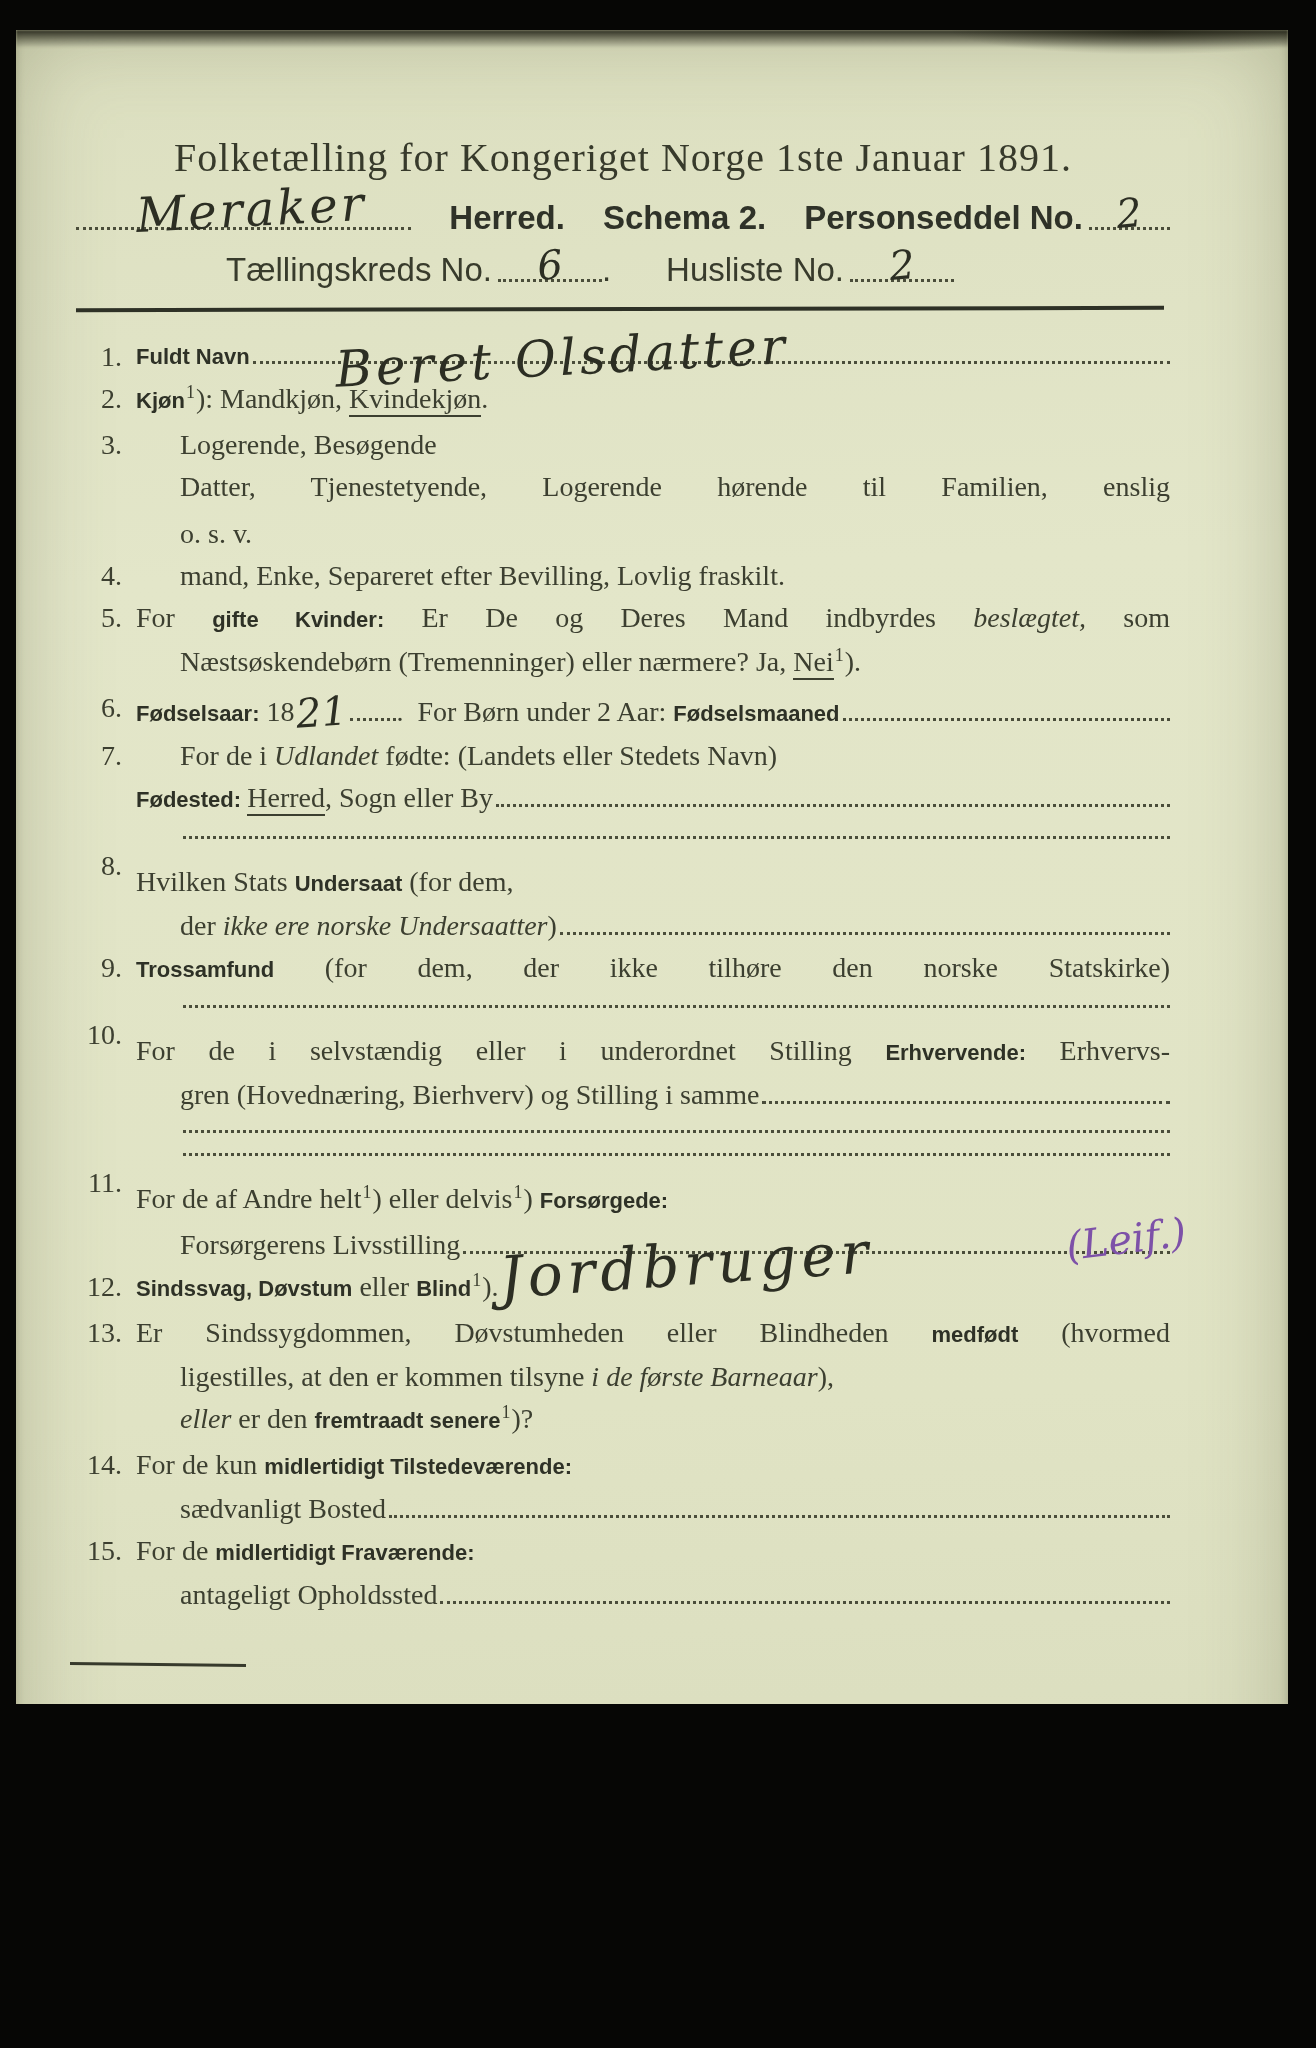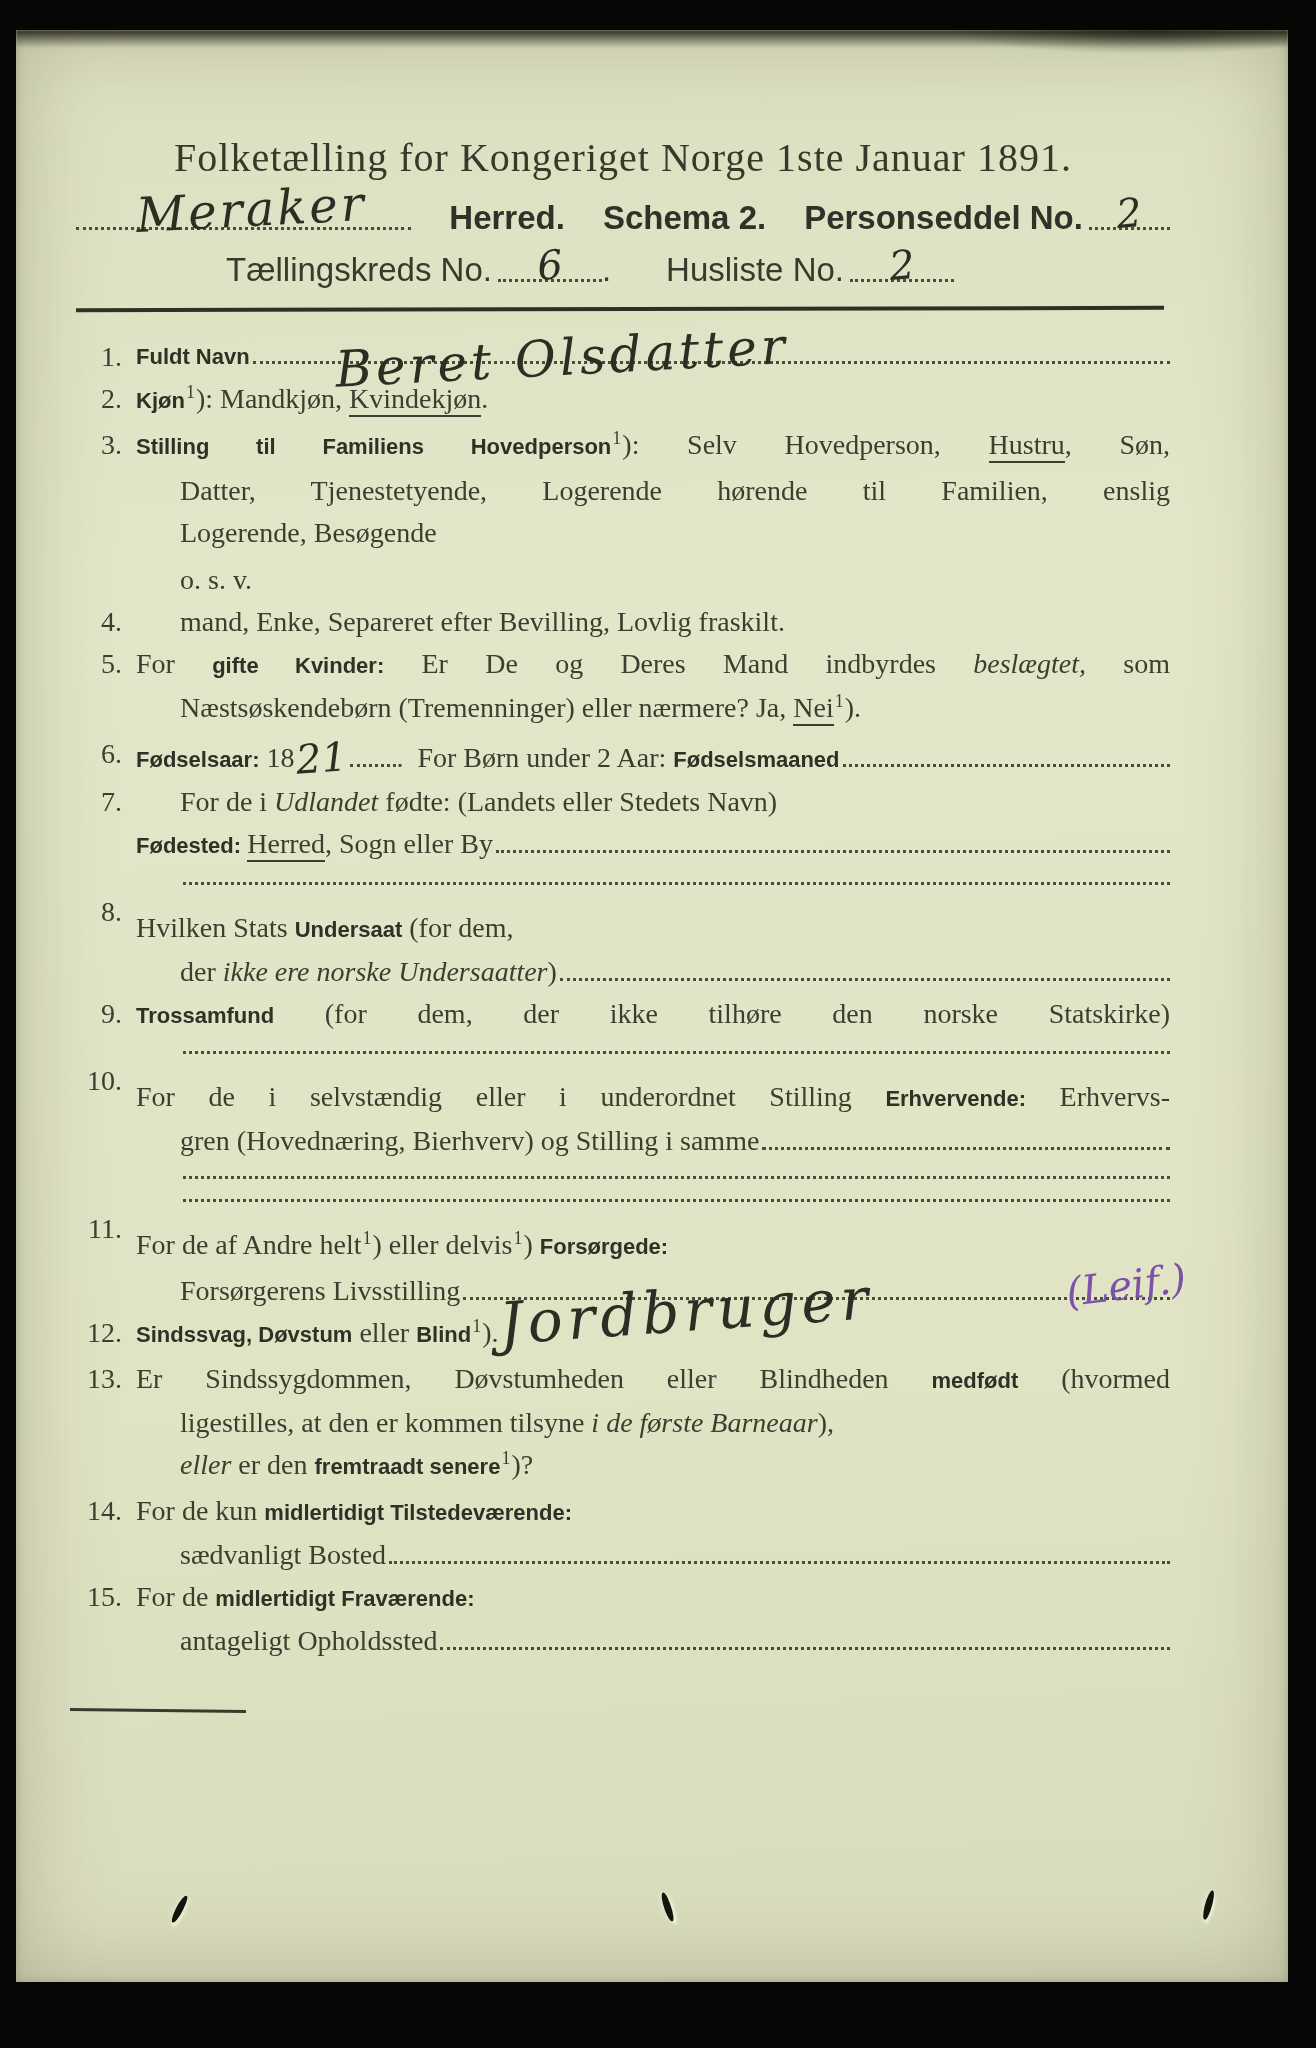--- a/index.html
+++ b/index.html
@@ -1,16 +1,16 @@
 <!DOCTYPE html>
 <html><head>
 <meta charset="utf-8">
 <style>
   html,body{margin:0;padding:0;background:#060605;}
-  .stage{position:relative;width:1316px;height:2048px;background:#060605;overflow:hidden;
+  .stage{position:relative;width:1316px;height:1704px;background:#060605;overflow:hidden;
          font-family:"Liberation Serif", serif;}
   .paper{position:absolute;left:16px;top:30px;width:1272px;height:1952px;overflow:hidden;
          background:linear-gradient(178deg,#dcdfc0,#e3e6c9 28%,#e0e3c4 70%,#d8dbbc);
          box-shadow:inset 0 0 90px rgba(110,112,80,.38), inset 0 0 8px rgba(60,60,40,.28);}
   .smudge-top{position:absolute;top:0;left:0;right:0;height:18px;
          background:linear-gradient(180deg,rgba(22,22,12,.85),rgba(22,22,12,0));filter:blur(1px);}
   .smudge-right{position:absolute;top:0;right:0;width:430px;height:34px;
          background:radial-gradient(65% 100% at 68% 0%,rgba(24,24,12,.6),transparent 72%);}
   .content{position:relative;padding:104px 118px 0 60px;color:#3c3f30;font-size:28px;}
 
@@ -121,23 +121,22 @@
           </div>
           <div class="item">
             <div class="num">2.</div>
             <div>
               <div class="line"><span class="seg b">Kjøn</span><span class="seg sup">1</span><span class="seg n">): Mandkjøn, </span><span class="seg u">Kvindekjøn</span><span class="seg n">.</span></div>
             </div>
           </div>
           <div class="item">
             <div class="num">3.</div>
             <div>
-              <div class="line just"><span class="seg b">Stilling til Familiens Hovedperson</span><span class="seg sup">1</span><span class="seg n">): Selv Hovedperson, </span><span class="seg u">Hustru</span><span class="seg n">, Søn,</span></div>
+              <div class="line indent"><span class="seg n">Logerende, Besøgende</span></div>
               <div class="line indent just"><span class="seg n">Datter, Tjenestetyende, Logerende hørende til Familien, enslig</span></div>
-              <div class="line indent"><span class="seg n">Logerende, Besøgende</span></div>
               <div class="line indent gap"><span class="seg n">o. s. v.</span></div>
             </div>
           </div>
           <div class="item">
             <div class="num">4.</div>
             <div>
               <div class="line indent"><span class="seg n">mand, Enke, Separeret efter Bevilling, Lovlig fraskilt.</span></div>
             </div>
           </div>
           <div class="item">

